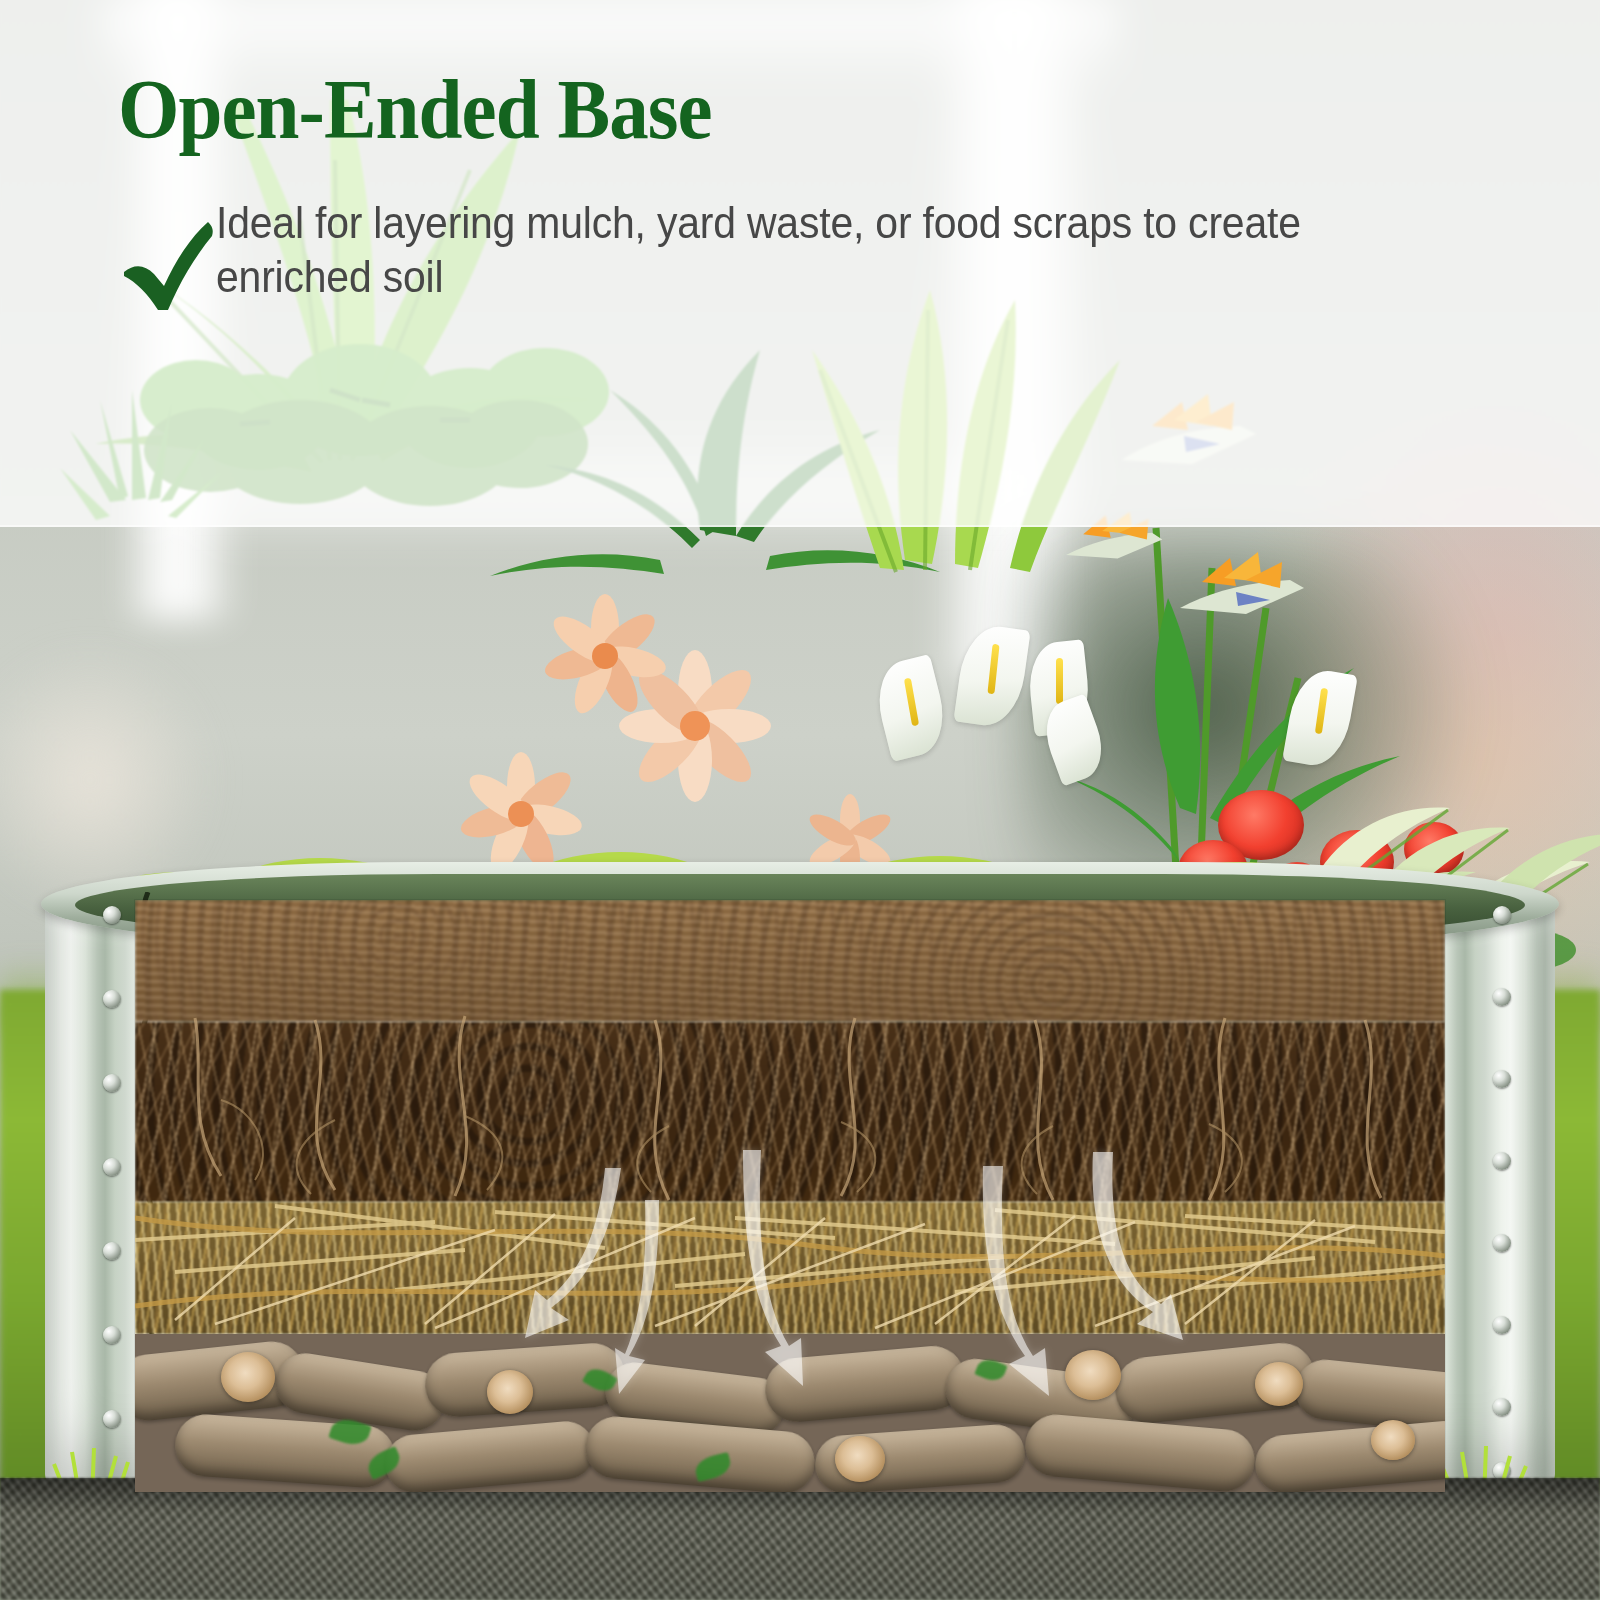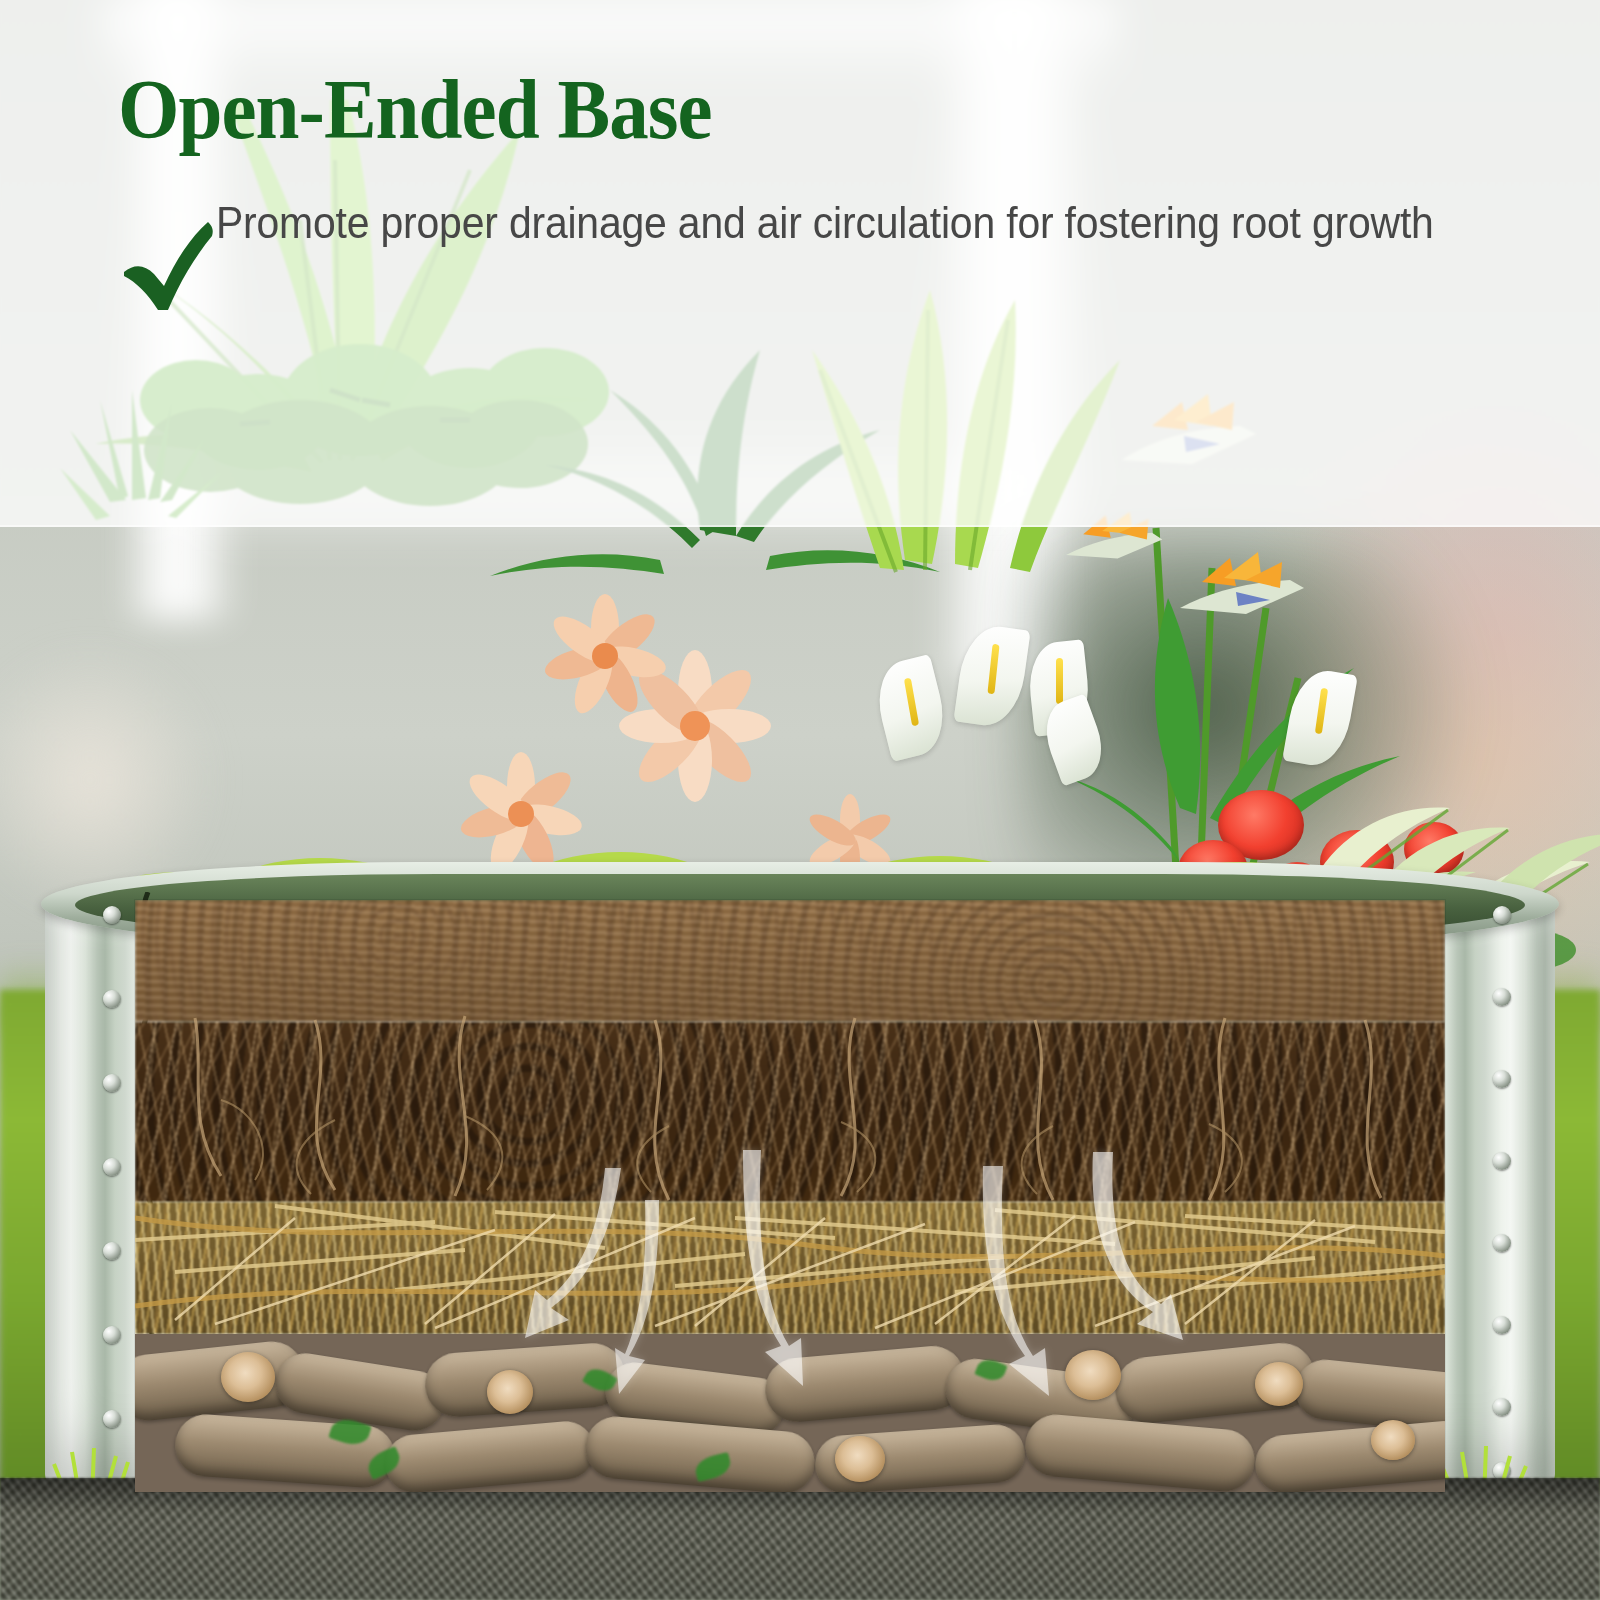--- a/index.html
+++ b/index.html
@@ -723,24 +723,24 @@
       </svg>
     </div>
   </div>
 
   <div class="header-overlay"></div>
 
   <div class="title">Open-Ended Base</div>
 
   <div class="bullets">
 
-
     <div class="bullet">
       <div class="check">
         <svg width="96" height="92" viewBox="0 0 96 92">
           <path d="M4 52 C14 44 24 44 34 54 L44 66 C56 40 70 18 88 2 C92 6 94 10 92 16 C74 38 60 62 48 90 L38 90 C28 74 16 62 4 56 Z" fill="#1a6022"></path>
         </svg>
       </div>
-      <div class="btext">Promote proper drainage and air circulation for fostering root growth</div>
-    </div>
+      <div class="btext">Ideal for layering mulch, yard waste, or food scraps to create enriched soil</div>
+    </div>
+
   </div>
 
 </div>
 
 </body></html>

